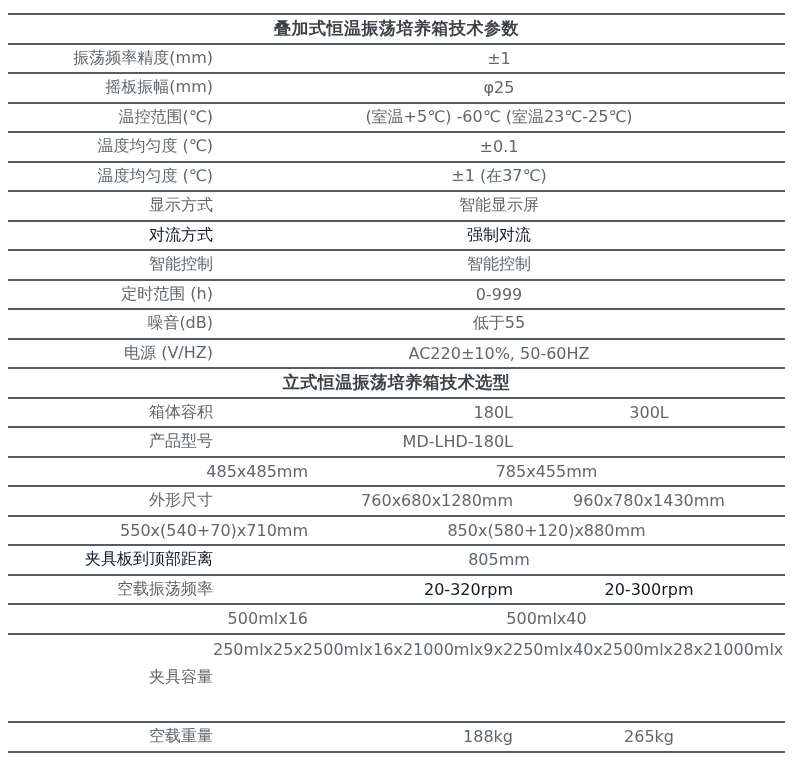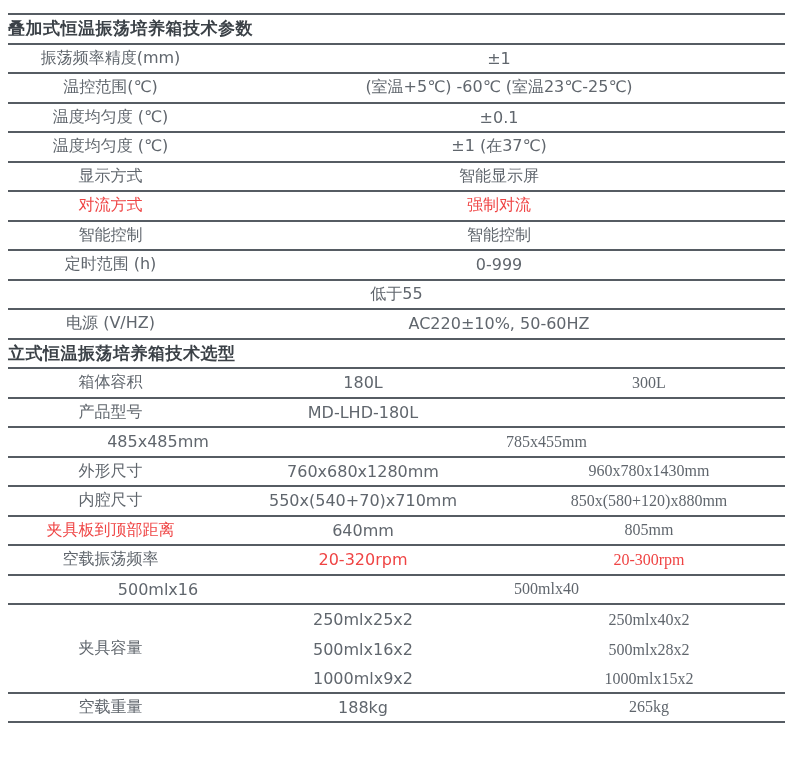--- a/index.html
+++ b/index.html
@@ -16,59 +16,63 @@
     font-size: 16px;
   }
   .row {
     display: flex;
     align-items: center;
     height: 29.5px;
     box-sizing: border-box;
     border-bottom: 2px solid #565c63;
   }
   .row.header {
-    justify-content: flex-start;
+    justify-content: center;
     font-weight: bold;
     font-size: 17px;
     color: #3b4147;
     letter-spacing: 0.5px;
   }
   .row.tall {
     height: 88.5px;
   }
   .cell {
     text-align: center;
     white-space: nowrap;
     overflow: hidden;
   }
-  .cell.label { width: 205px; flex: 0 0 205px; }
+  .cell.label { width: 205px; flex: 0 0 205px; text-align: right; }
   .cell.value { flex: 1; }
-  .cell.v2 { width: 300px; flex: 0 0 300px; }
-  .cell.v3 { flex: 1; font-family: Liberation Serif, serif; }
+  .cell.v2 { width: 300px; flex: 0 0 300px; text-align: right; }
+  .cell.v3 { flex: 1; }
   .cell.multi {
     display: flex;
-    flex-direction: column;
+    flex-direction: row;
     justify-content: space-around;
     align-self: stretch;
   }
   .cell.multi > div { line-height: 29.5px; }
-  .muted { color: #ef4444; }
+  .muted { color: #0f172a; }
 </style>
 </head>
 <body>
 
 <div class="spec-table">
 
   <div class="row header">
     <span>叠加式恒温振荡培养箱技术参数</span>
   </div>
 
   <div class="row">
     <div class="cell label">振荡频率精度(mm)</div>
     <div class="cell value">±1</div>
+  </div>
+  <div class="row">
+    <div class="cell label">摇板振幅(mm)</div>
+    <div class="cell value">φ25</div>
   </div>
   <div class="row">
     <div class="cell label">温控范围(℃)</div>
     <div class="cell value">(室温+5℃) -60℃ (室温23℃-25℃)</div>
   </div>
   <div class="row">
     <div class="cell label">温度均匀度 (℃)</div>
     <div class="cell value">±0.1</div>
   </div>
   <div class="row">
@@ -85,20 +89,21 @@
   </div>
   <div class="row">
     <div class="cell label">智能控制</div>
     <div class="cell value">智能控制</div>
   </div>
   <div class="row">
     <div class="cell label">定时范围 (h)</div>
     <div class="cell value">0-999</div>
   </div>
   <div class="row">
+    <div class="cell label">噪音(dB)</div>
     <div class="cell value">低于55</div>
   </div>
   <div class="row">
     <div class="cell label">电源 (V/HZ)</div>
     <div class="cell value">AC220±10%, 50-60HZ</div>
   </div>
 
   <div class="row header">
     <span>立式恒温振荡培养箱技术选型</span>
   </div>
@@ -115,27 +120,25 @@
   <div class="row">
     <div class="cell v2">485x485mm</div>
     <div class="cell v3">785x455mm</div>
   </div>
   <div class="row">
     <div class="cell label">外形尺寸</div>
     <div class="cell v2">760x680x1280mm</div>
     <div class="cell v3">960x780x1430mm</div>
   </div>
   <div class="row">
-    <div class="cell label">内腔尺寸</div>
     <div class="cell v2">550x(540+70)x710mm</div>
     <div class="cell v3">850x(580+120)x880mm</div>
   </div>
   <div class="row">
     <div class="cell label muted">夹具板到顶部距离</div>
-    <div class="cell v2">640mm</div>
     <div class="cell v3">805mm</div>
   </div>
   <div class="row">
     <div class="cell label">空载振荡频率</div>
     <div class="cell v2 muted">20-320rpm</div>
     <div class="cell v3 muted">20-300rpm</div>
   </div>
   <div class="row">
     <div class="cell v2">500mlx16</div>
     <div class="cell v3">500mlx40</div>

